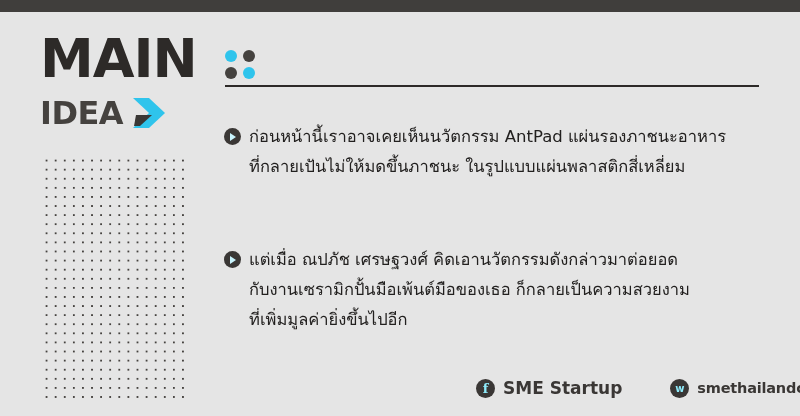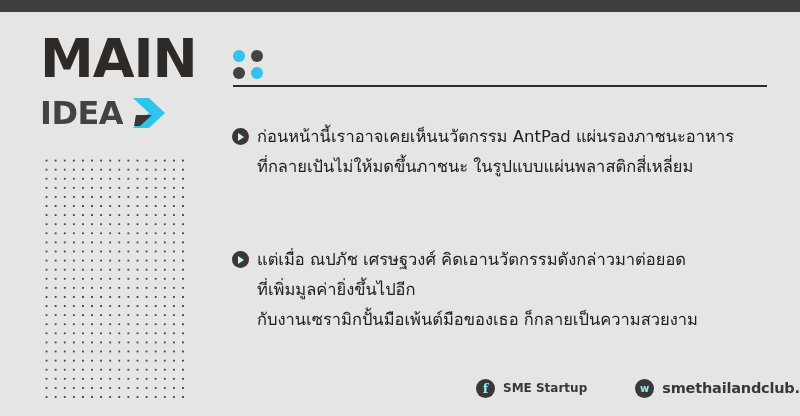--- a/index.html
+++ b/index.html
@@ -81,21 +81,21 @@
     width: 146px;
     height: 246px;
     background-image: radial-gradient(#45423F 1.15px, rgba(0,0,0,0) 1.3px);
     background-size: 9.1px 9.1px;
     background-position: 0 0;
   }
 
   
   #content {
     position: absolute;
-    left: 232px;
+    left: 224px;
     top: 0;
     width: 560px;
     height: 416px;
   }
 
   
   #deco-dots {
     position: absolute;
     left: 1px;
     top: 50px;
@@ -197,21 +197,21 @@
     flex: 0 0 auto;
   }
   .footer-badge.web {
     font-family: "DejaVu Sans", "Liberation Sans", sans-serif;
     font-size: 10px;
   }
   .footer-text {
     margin-left: 8px;
     font-family: "DejaVu Sans", "Liberation Sans", sans-serif;
     font-weight: 700;
-    font-size: 12px;
+    font-size: 17px;
     color: #3A3735;
     white-space: nowrap;
   }
   #footer-label-website {
     font-size: 14.5px;
     letter-spacing: -0.2px;
   }
 </style>
 </head>
 <body>
@@ -252,22 +252,22 @@
       <div class="para-lines">
         <div class="para-line">ก่อนหน้านี้เราอาจเคยเห็นนวัตกรรม AntPad แผ่นรองภาชนะอาหาร</div>
         <div class="para-line">ที่กลายเปันไม่ให้มดขึ้นภาชนะ ในรูปแบบแผ่นพลาสติกสี่เหลี่ยม</div>
       </div>
     </div>
 
     <div class="para" id="para-2">
       <span class="bullet-icon"></span>
       <div class="para-lines">
         <div class="para-line">แต่เมื่อ ณปภัช เศรษฐวงศ์ คิดเอานวัตกรรมดังกล่าวมาต่อยอด</div>
+        <div class="para-line">กับงานเซรามิกปั้นมือเพ้นต์มือของเธอ ก็กลายเป็นความสวยงาม</div>
         <div class="para-line">ที่เพิ่มมูลค่ายิ่งขึ้นไปอีก</div>
-        <div class="para-line">กับงานเซรามิกปั้นมือเพ้นต์มือของเธอ ก็กลายเป็นความสวยงาม</div>
       </div>
     </div>
 
   </div>
 
   <div id="footer">
 
     <div class="footer-item" id="footer-item-facebook">
       <span class="footer-badge">f</span>
       <span class="footer-text">SME Startup</span>

